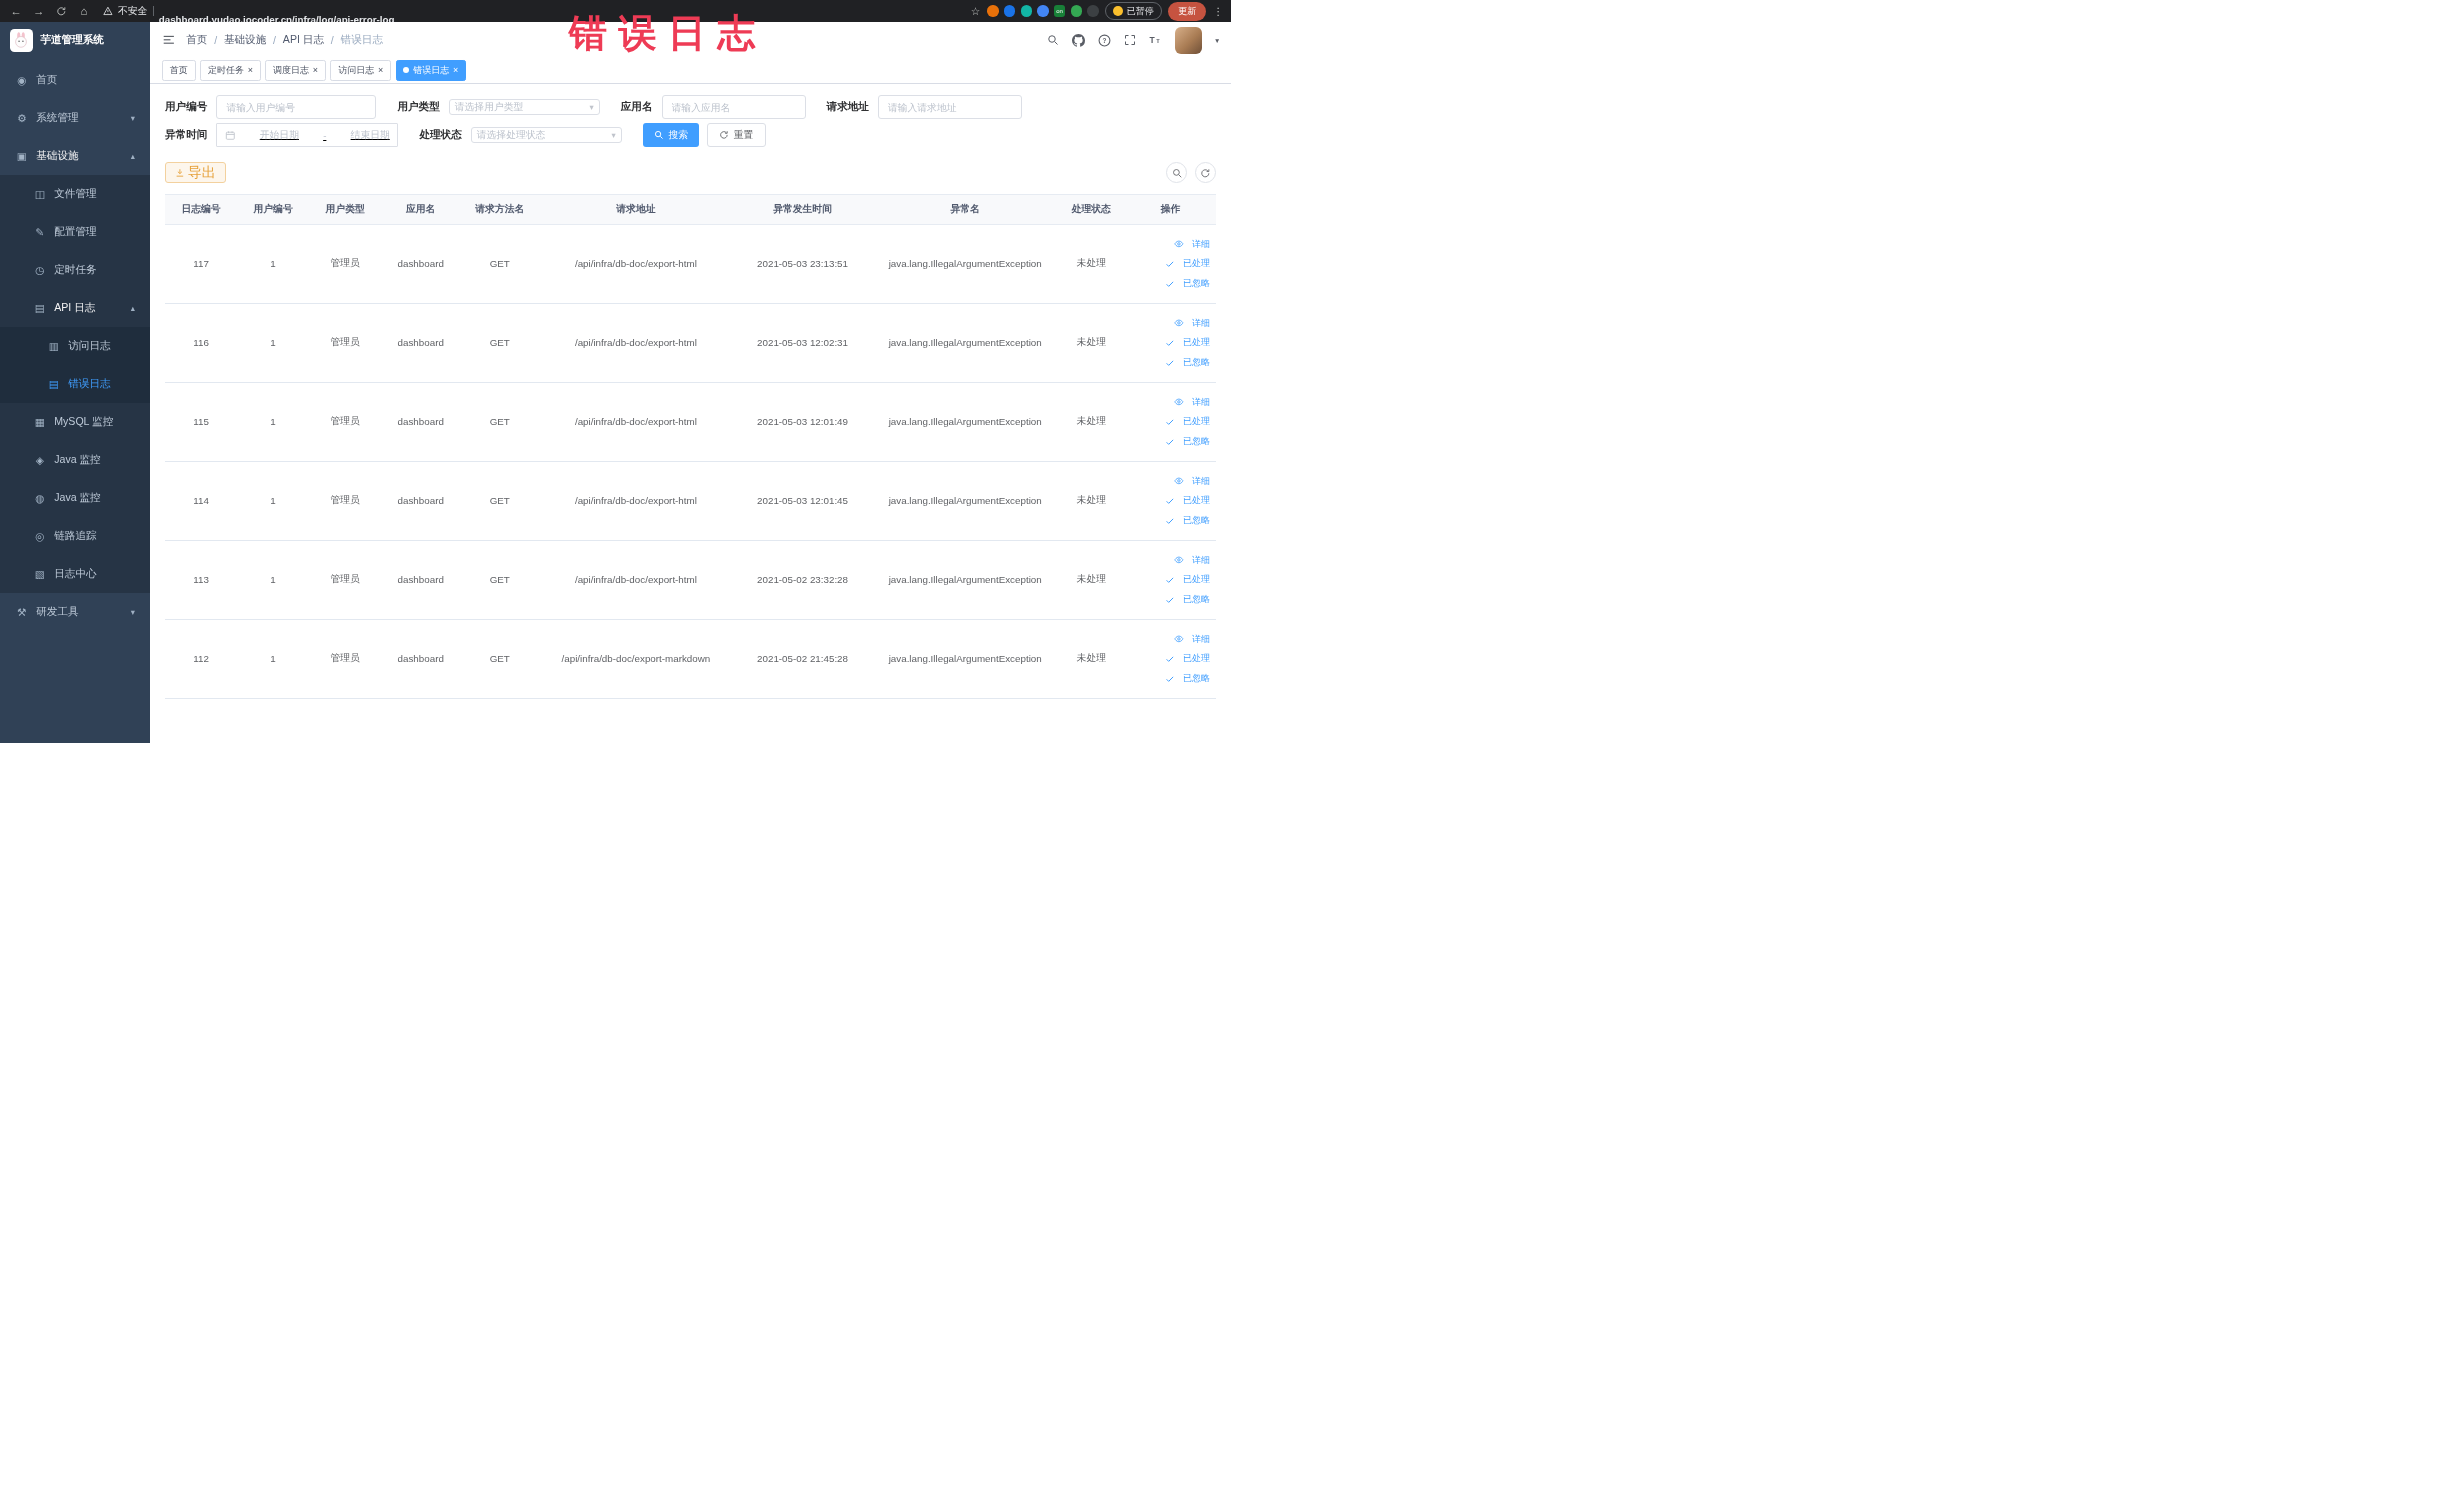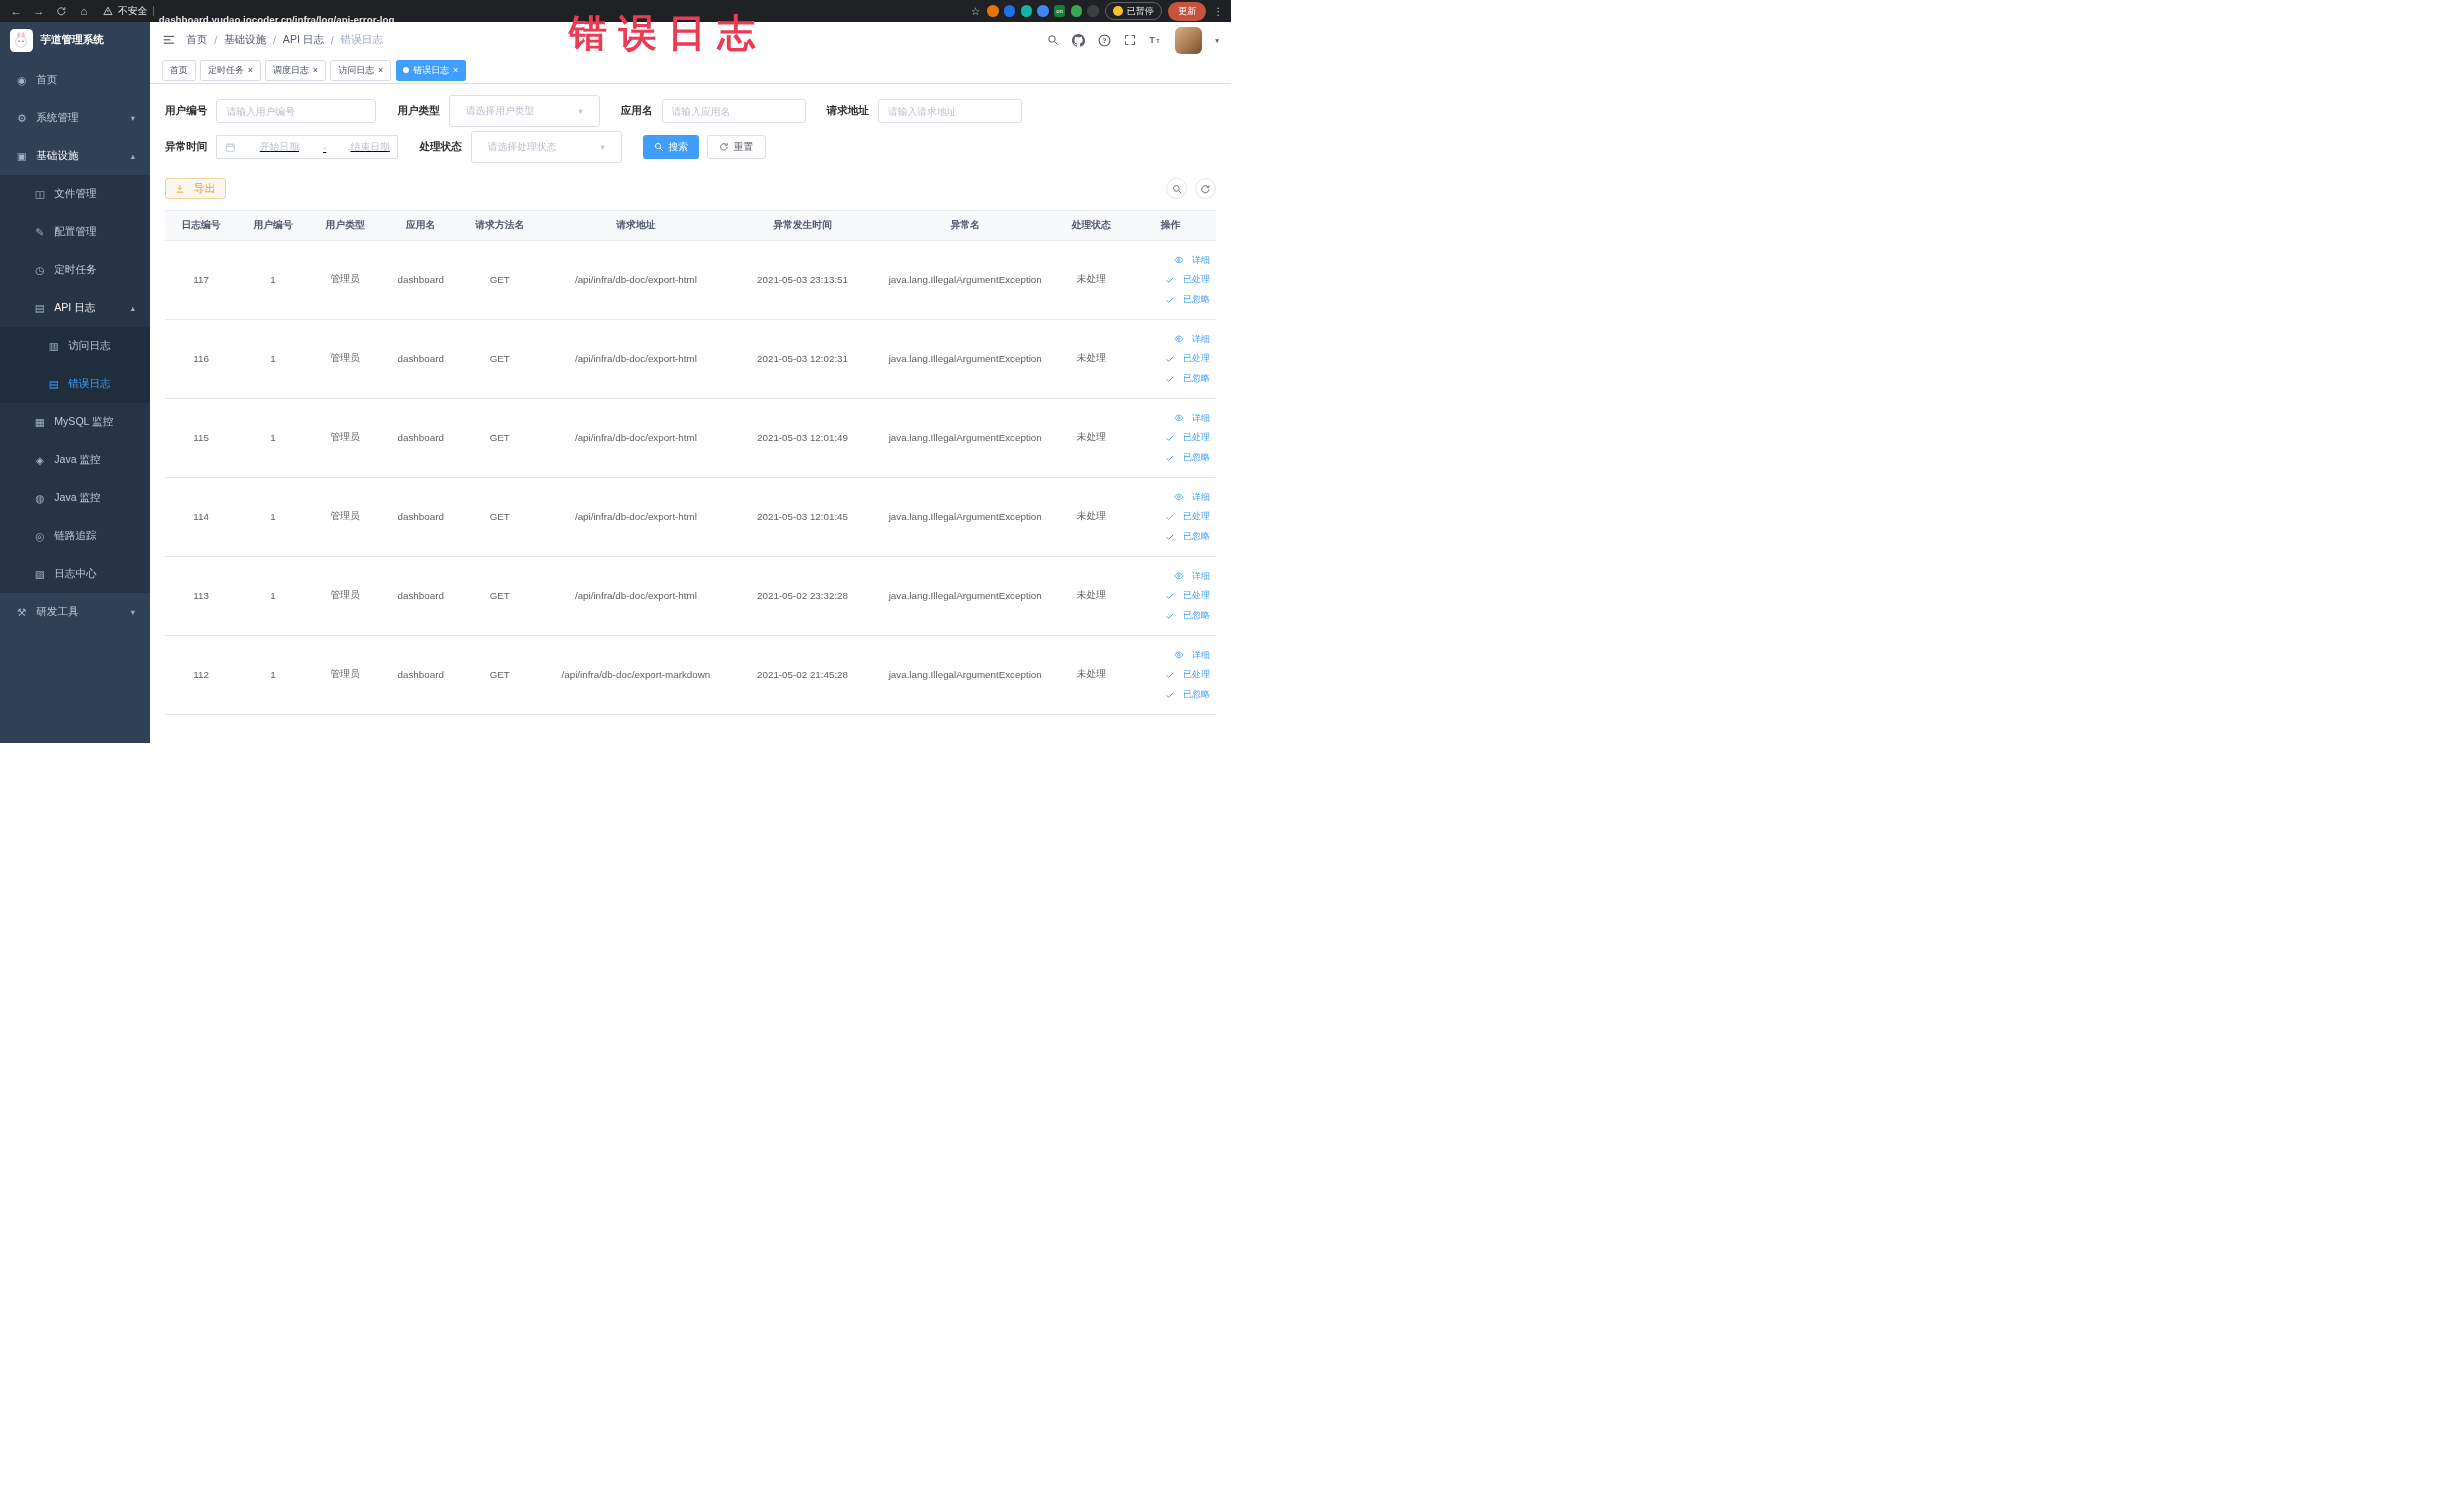--- a/index.html
+++ b/index.html
@@ -70,37 +70,37 @@
   .tag .x { font-size:9px; line-height:1; }
   
   .main { flex:1; padding:0 15px; overflow:hidden; }
   .frow { display:flex; align-items:center; margin-top:4px; }
   .frow:first-child { margin-top:11.4px; }
   .ffield { display:flex; align-items:center; margin-right:21px; }
   .flabel { font-size:10.6px; font-weight:700; color:#303133; margin-right:9px; white-space:nowrap; }
   .finput { height:24px; border:0.8px solid #dcdfe6; border-radius:3px; padding:0 9px;
     font-size:9.8px; color:#606266; outline:none; font-family:inherit; }
   .finput::placeholder { color:#bcc2cc; }
-  .fselect { height:32px; border:0.8px solid #dcdfe6; border-radius:3px; padding:0 16px;
+  .fselect { height:16px; border:0.8px solid #dcdfe6; border-radius:3px; padding:0 5px;
     display:flex; align-items:center; justify-content:space-between; background:#fff; cursor:pointer; }
   .fdate { height:24px; border:0.8px solid #dcdfe6; border-radius:1px; padding:0 7.6px;
     display:flex; align-items:center; justify-content:space-between; background:#fff; cursor:pointer;text-decoration:underline; }
   .fdate .dic { color:#c0c4cc; display:inline-flex; }
   .ph { color:#bcc2cc; font-size:9.8px; white-space:nowrap; }
   .sc { color:#c0c4cc; font-size:8.3px; }
   .w180{width:160px} .w190{width:144px} .w200{width:151px} .w240{width:182px}
   .btn { height:24px; padding:0 11.4px; border-radius:3px; font-size:9.8px; border:none;
     display:inline-flex; align-items:center; gap:4.5px; cursor:pointer; font-family:inherit; }
   .primary { background:#409eff; color:#fff; }
   .plain { background:#fff; border:0.8px solid #dcdfe6; color:#606266; margin-left:7.6px; }
   
   .toolbar-row { display:flex; align-items:center; margin-top:15px; }
-  .btn-export { height:21px; padding:0 9px; border-radius:3px; font-size:11px;
+  .btn-export { height:21px; padding:0 9px; border-radius:3px; font-size:14px;
     background:#fdf6ec; border:0.8px solid #f3d19e; color:#e6a23c; cursor:pointer;
-    display:inline-flex; align-items:center; gap:9px; font-family:inherit; }
+    display:inline-flex; align-items:center; gap:3px; font-family:inherit; }
   .spacer { flex:1; }
   .cbtn { width:21px; height:21px; border-radius:50%; border:0.8px solid #e0e3e9; background:#fff;
     color:#606266; display:inline-flex; align-items:center; justify-content:center;
     cursor:pointer; margin-left:7.6px; }
   
   .tbl { width:100%; margin-top:10.6px; border-collapse:collapse; table-layout:fixed; }
   .tbl th { height:30px; background:#f8f9fb; font-size:9.8px; font-weight:700; color:#515a6e;
     border-top:0.8px solid #e6ebf2; border-bottom:0.8px solid #e6ebf2; text-align:center;
     padding:0 4.5px; white-space:nowrap; overflow:hidden; }
   .tbl td { height:79px; border-bottom:0.8px solid #e2e8f0; font-size:9.8px; color:#606266;

